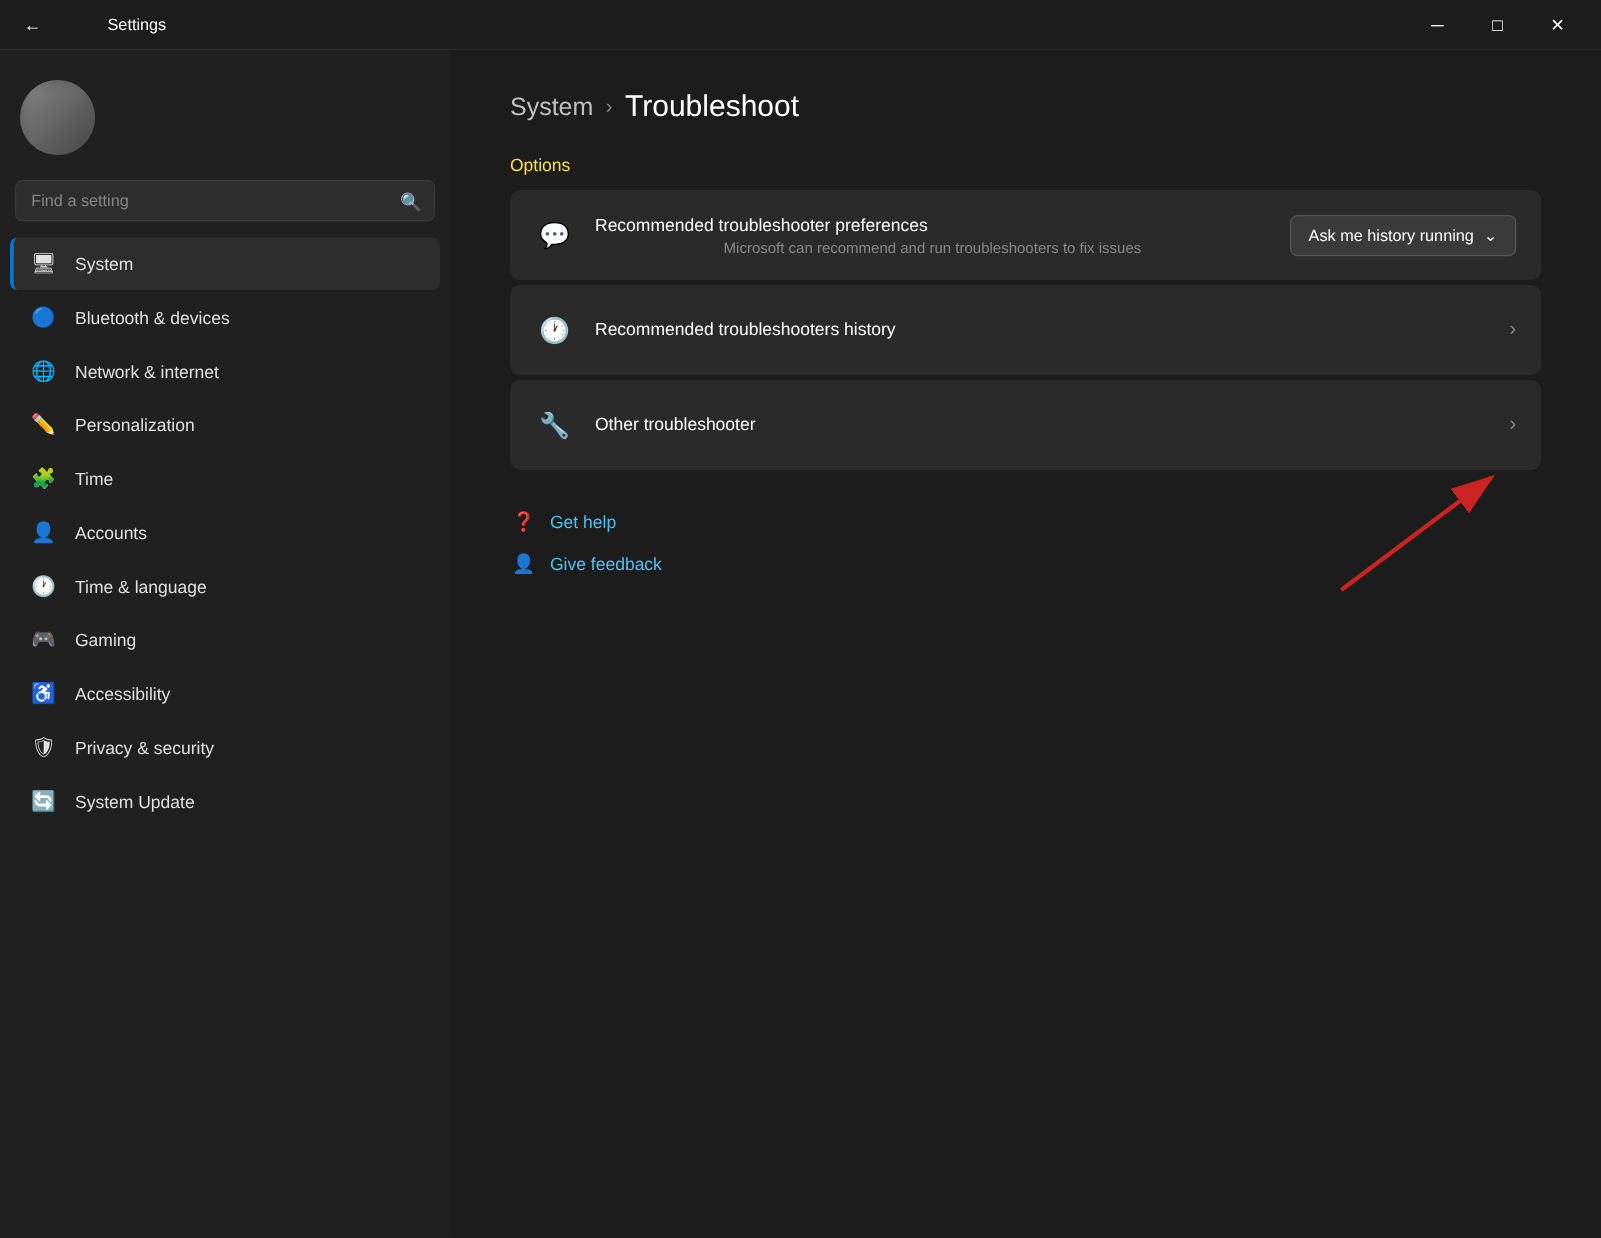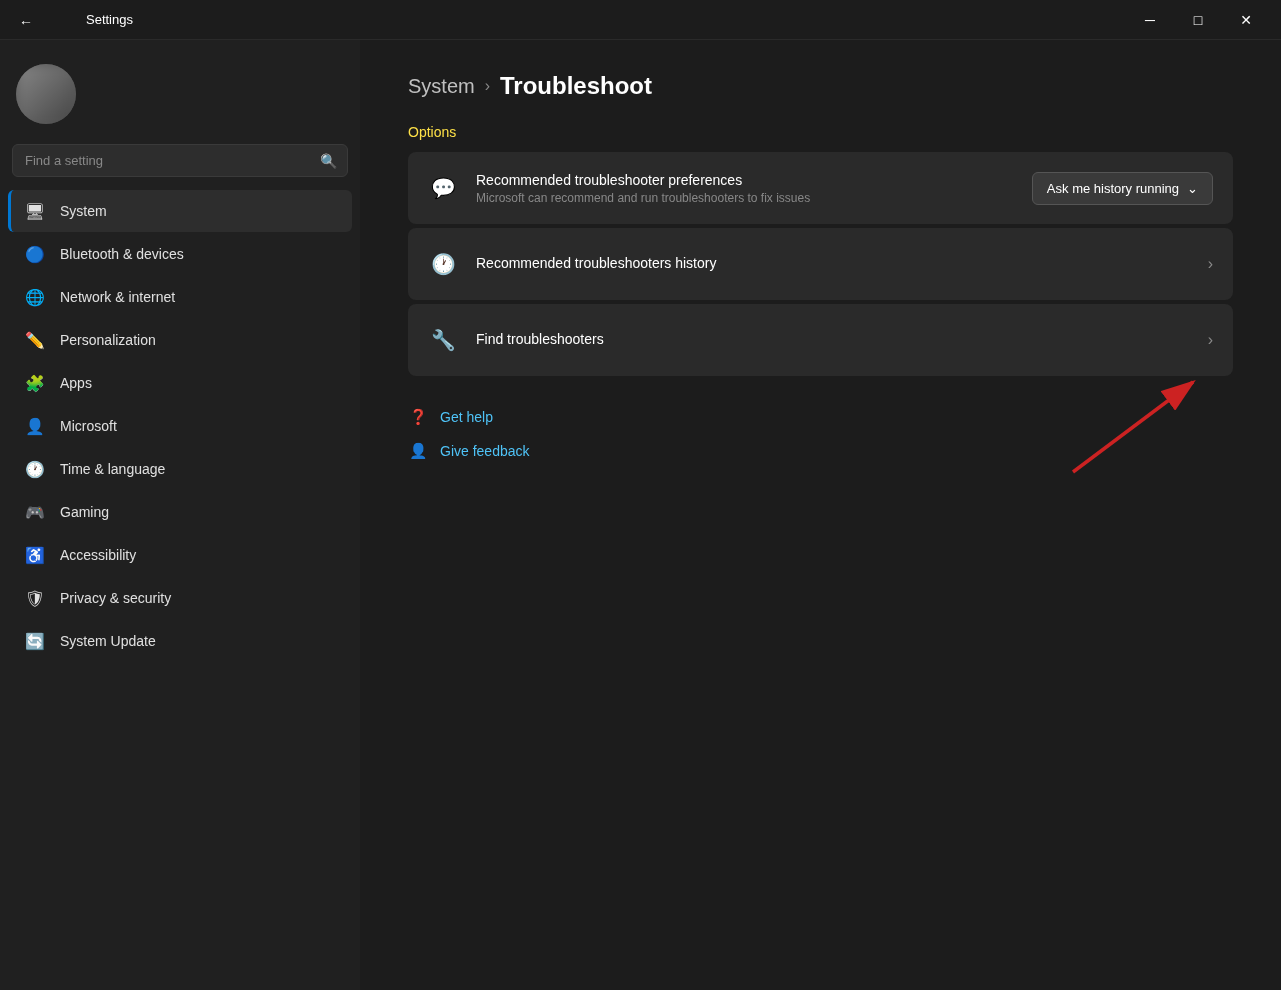--- a/index.html
+++ b/index.html
@@ -155,21 +155,21 @@
     .breadcrumb {
       font-size: 20px;
       color: #c0c0c0;
       margin-bottom: 24px;
       display: flex;
       align-items: center;
       gap: 10px;
     }
     .breadcrumb-parent { color: #c0c0c0; font-weight: 400; }
     .breadcrumb-sep { color: #888; font-size: 16px; }
-    .breadcrumb-current { color: #ffffff; font-weight: 700; font-size: 24px; }
+    .breadcrumb-current { color: #ffffff; font-weight: 400; font-size: 24px; }
 
     .options-label {
       font-size: 14px;
       color: #fde047;
       margin-bottom: 12px;
       font-weight: 400;
     }
 
     .card {
       background: #2a2a2a;
@@ -200,20 +200,21 @@
     }
     .card-title {
       font-size: 14px;
       color: #ffffff;
       font-weight: 400;
       margin-bottom: 3px;
     }
     .card-subtitle {
       font-size: 12px;
       color: #888;
+      text-align: center;
     }
     .card-action {
       display: flex;
       align-items: center;
       gap: 8px;
     }
     .dropdown-btn {
       background: #3a3a3a;
       border: 1px solid #555;
       border-radius: 6px;
@@ -305,25 +306,25 @@
           <div class="nav-item">
     <span class="nav-icon">🌐</span>
     <span>Network &amp; internet</span>
   </div>
           <div class="nav-item">
     <span class="nav-icon">✏️</span>
     <span>Personalization</span>
   </div>
           <div class="nav-item">
     <span class="nav-icon">🧩</span>
-    <span>Apps</span>
+    <span>Time</span>
   </div>
           <div class="nav-item">
     <span class="nav-icon">👤</span>
-    <span>Microsoft</span>
+    <span>Accounts</span>
   </div>
           <div class="nav-item">
     <span class="nav-icon">🕐</span>
     <span>Time &amp; language</span>
   </div>
           <div class="nav-item">
     <span class="nav-icon">🎮</span>
     <span>Gaming</span>
   </div>
           <div class="nav-item">
@@ -377,21 +378,21 @@
       <div class="card-title">Recommended troubleshooters history</div>
 
     </div>
     <span class="chevron-right">›</span>
   </div>
           </div>
           <div class="card">
             <div class="card-row">
     <div class="card-icon">🔧</div>
     <div class="card-text">
-      <div class="card-title">Find troubleshooters</div>
+      <div class="card-title">Other troubleshooter</div>
 
     </div>
     <span class="chevron-right">›</span>
   </div>
           </div>
         </div>
 
       <svg class="red-arrow-svg" width="160" height="120" viewBox="0 0 160 120">
         <defs>
           <marker id="arrowhead" markerWidth="10" markerHeight="7" refX="9" refY="3.5" orient="auto">

